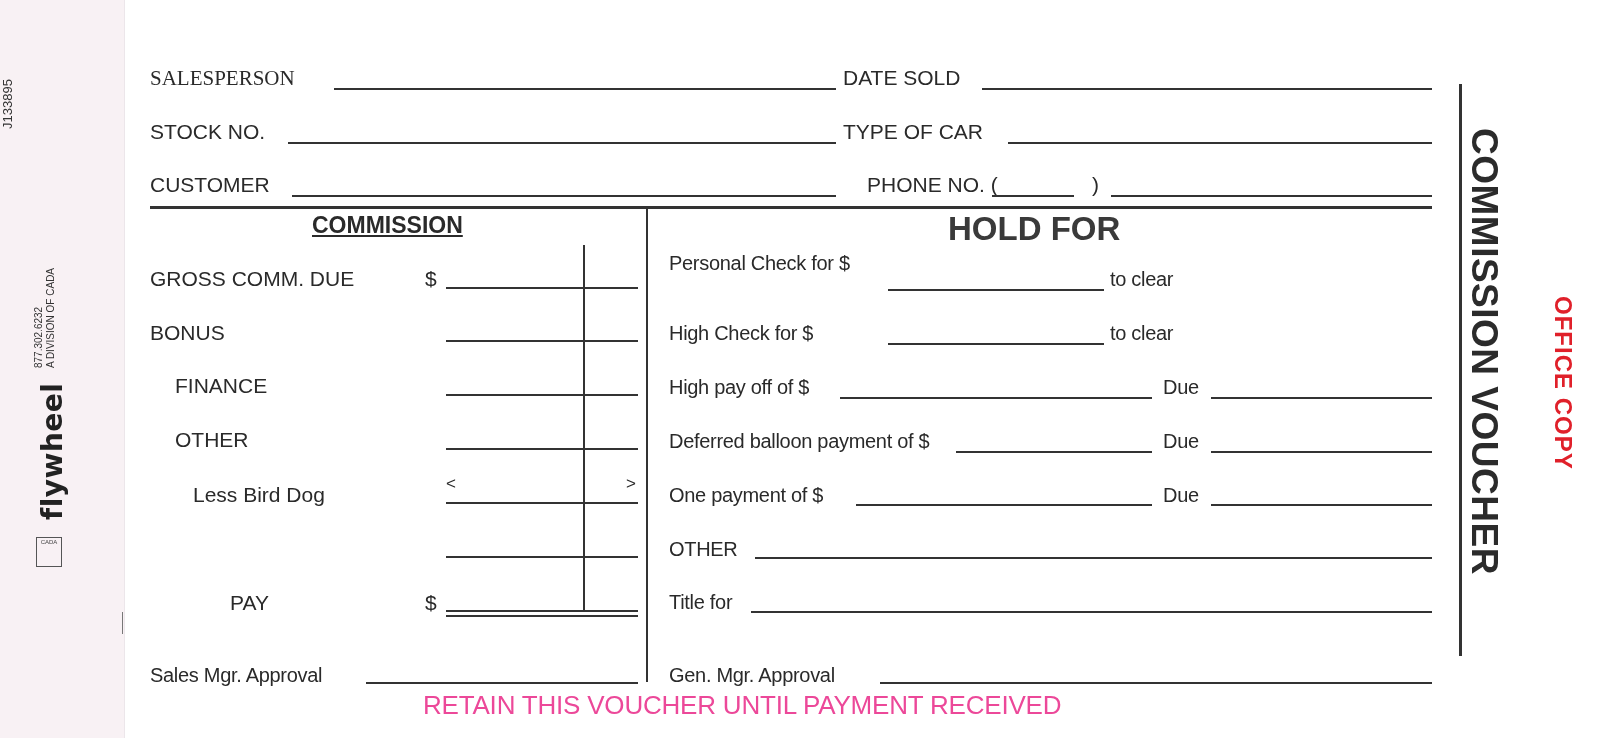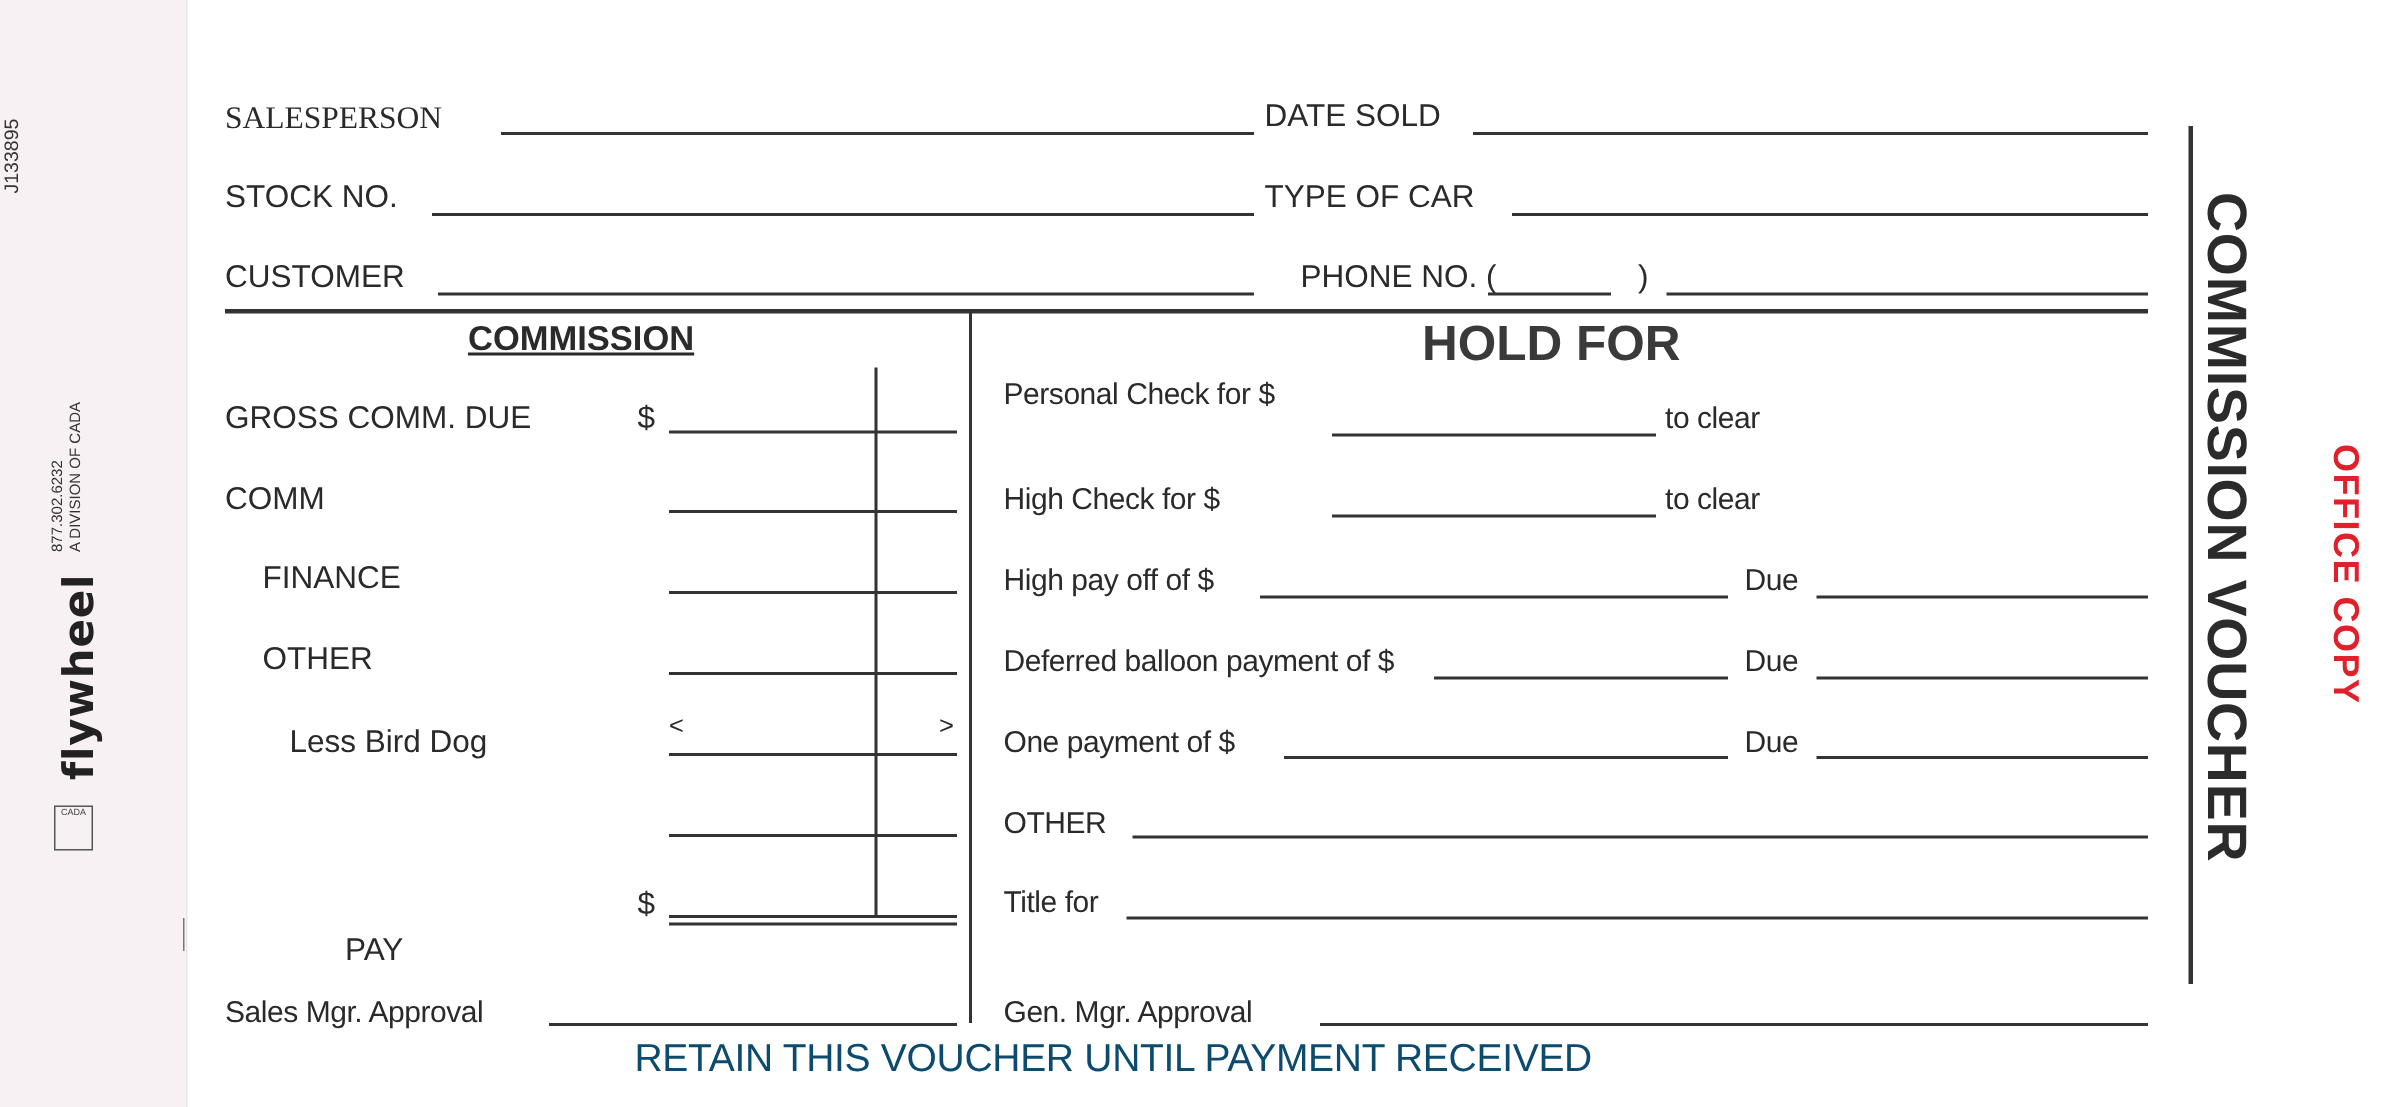--- a/index.html
+++ b/index.html
@@ -64,37 +64,37 @@
 <div class="thick" style="left:150px;top:206px;width:1282px;"></div>
 <div class="vline" style="left:646px;top:208px;height:474px;"></div>
 
 <div class="txt bold" style="left:312px;top:212px;font-size:23px;text-decoration:underline;">COMMISSION</div>
 <div class="vline" style="left:583px;top:245px;width:1.5px;height:366px;"></div>
 
 <div class="txt" style="left:150px;top:267px;">GROSS COMM. DUE</div>
 <div class="txt" style="left:425px;top:267px;">$</div>
 <div class="line" style="left:446px;top:287px;width:192px;"></div>
 
-<div class="txt" style="left:150px;top:321px;">COMM</div>
+<div class="txt" style="left:150px;top:321px;">BONUS</div>
 <div class="line" style="left:446px;top:340px;width:192px;"></div>
 
 <div class="txt" style="left:175px;top:374px;">FINANCE</div>
 <div class="line" style="left:446px;top:394px;width:192px;"></div>
 
 <div class="txt" style="left:175px;top:428px;">OTHER</div>
 <div class="line" style="left:446px;top:448px;width:192px;"></div>
 
 <div class="txt" style="left:193px;top:483px;">Less Bird Dog</div>
 <div class="txt" style="left:446px;top:474px;font-size:17px;">&lt;</div>
 <div class="txt" style="left:626px;top:474px;font-size:17px;">&gt;</div>
 <div class="line" style="left:446px;top:502px;width:192px;"></div>
 
 <div class="line" style="left:446px;top:556px;width:192px;"></div>
 
-<div class="txt" style="left:230px;top:622px;">PAY</div>
+<div class="txt" style="left:230px;top:591px;">PAY</div>
 <div class="txt" style="left:425px;top:591px;">$</div>
 <div class="line" style="left:446px;top:610px;width:192px;"></div>
 <div class="line" style="left:446px;top:615px;width:192px;"></div>
 
 <div class="txt sm" style="left:150px;top:664px;">Sales Mgr. Approval</div>
 <div class="line" style="left:366px;top:682px;width:272px;"></div>
 
 <div class="txt bold" style="left:948px;top:210px;font-size:33px;color:#3a3a3a;">HOLD FOR</div>
 
 <div class="txt sm" style="left:669px;top:252px;">Personal Check for $</div>
@@ -122,17 +122,17 @@
 
 <div class="txt sm" style="left:669px;top:538px;">OTHER</div>
 <div class="line" style="left:755px;top:557px;width:677px;"></div>
 
 <div class="txt sm" style="left:669px;top:591px;">Title for</div>
 <div class="line" style="left:751px;top:611px;width:681px;"></div>
 
 <div class="txt sm" style="left:669px;top:664px;">Gen. Mgr. Approval</div>
 <div class="line" style="left:880px;top:682px;width:552px;"></div>
 
-<div class="txt" style="left:423px;top:690px;font-size:26px;color:#0c4a6e;letter-spacing:-0.2px;">RETAIN THIS VOUCHER UNTIL PAYMENT RECEIVED</div>
+<div class="txt" style="left:423px;top:690px;font-size:26px;color:#ec4899;letter-spacing:-0.2px;">RETAIN THIS VOUCHER UNTIL PAYMENT RECEIVED</div>
 
 <div class="side-rule"></div>
 <div class="voucher-title" style="left:1505px;top:128px;">COMMISSION VOUCHER</div>
 <div class="office-copy" style="left:1577px;top:296px;">OFFICE COPY</div>
 
 </body></html>

